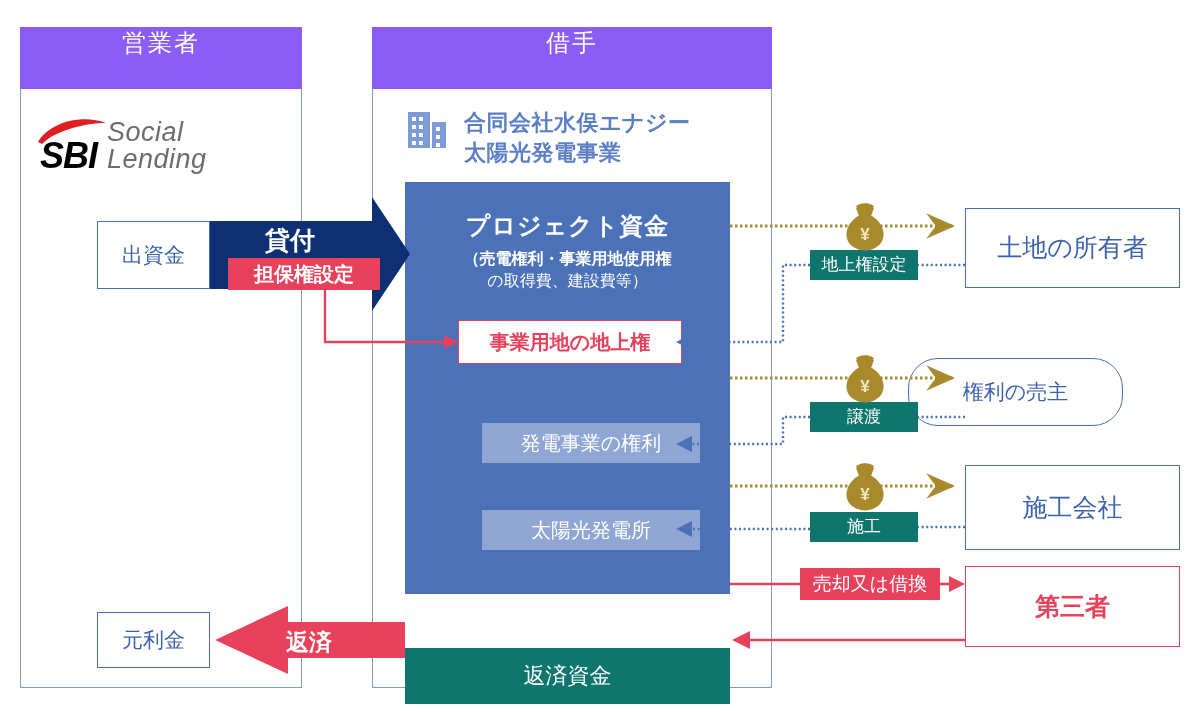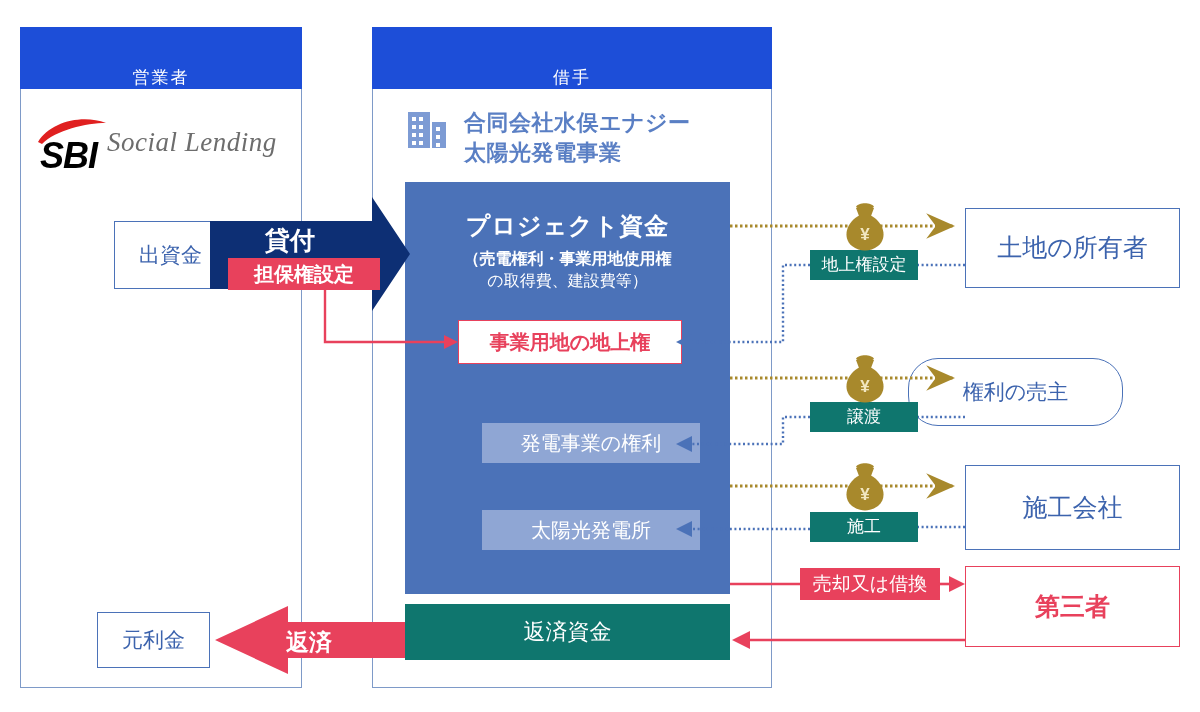--- a/index.html
+++ b/index.html
@@ -21,26 +21,26 @@
     background: #ffffff;
   }
   .abs { position: absolute; box-sizing: border-box; }
 
   
   .panel {
     border: 1.5px solid #7e9ac8;
     background: #ffffff;
   }
   .panel-header {
-    background: #1d4ed8;
+    background: #8b5cf6;
     color: #ffffff;
     display: flex;
-    align-items: flex-end;
+    align-items: flex-start;
     justify-content: center;
-    font-size: 17px;
+    font-size: 24px;
     letter-spacing: 2px;
     font-weight: 400;
   }
 
   
   .boxlabel {
     display: flex;
     align-items: center;
     justify-content: center;
     text-align: center;
@@ -130,24 +130,24 @@
     <span>営業者</span>
   </div>
 
   <div class="abs" id="sbi-logo" style="left:40px; top:126px; width:250px; height:48px;">
     <div style="position:relative;">
       <svg width="74" height="46" viewBox="0 0 74 46" style="position:absolute; left:-4px; top:-12px;">
         <path d="M2 26 C14 6, 46 -2, 70 7 C50 7, 20 14, 6 28 Z" fill="#e02020"></path>
       </svg>
       <span id="sbi-mark" style="position:relative; display:inline-block; margin-top:10px;">SBI</span>
     </div>
-    <span id="sbi-words" style="margin-bottom:18px;font-family:Liberation Serif, serif;">Social Lending</span>
-  </div>
-
-  <div class="abs boxlabel outline-blue" style="left:114px; top:221px; width:113px; height:68px; font-size:21px;">
+    <span id="sbi-words" style="margin-bottom:1px;">Social Lending</span>
+  </div>
+
+  <div class="abs boxlabel outline-blue" style="left:97px; top:221px; width:113px; height:68px; font-size:21px;">
     <span>出資金</span>
   </div>
 
   <div class="abs boxlabel outline-blue" style="left:97px; top:612px; width:113px; height:56px; font-size:21px;">
     <span>元利金</span>
   </div>
 
   <div class="abs panel" style="left:372px; top:27px; width:400px; height:661px;"></div>
   <div class="abs panel-header" style="left:372px; top:27px; width:400px; height:62px;">
     <span>借手</span>
@@ -187,21 +187,21 @@
   </div>
 
   <div class="abs boxlabel fill-blue-light" style="left:458px; top:423px; width:218px; height:40px; font-size:20px;">
     <span>発電事業の権利</span>
   </div>
 
   <div class="abs boxlabel fill-blue-light" style="left:458px; top:510px; width:218px; height:40px; font-size:20px;">
     <span>太陽光発電所</span>
   </div>
 
-  <div class="abs boxlabel fill-blue" style="left:405px; top:604px; width:325px; height:56px; font-size:22px;">
+  <div class="abs boxlabel fill-blue" style="left:405px; top:648px; width:325px; height:56px; font-size:22px;">
     <span>返済資金</span>
   </div>
 
   <svg class="abs ovl" width="1200" height="712">
     <path d="M210 221 L372 221 L372 197 L410 254 L372 311 L372 289 L210 289 Z" fill="#0d2f74"></path>
   </svg>
   <div class="abs" style="left:215px; top:224px; width:150px; text-align:center; color:#ffffff; font-size:25px; font-weight:700;">
     <span>貸付</span>
   </div>
 

